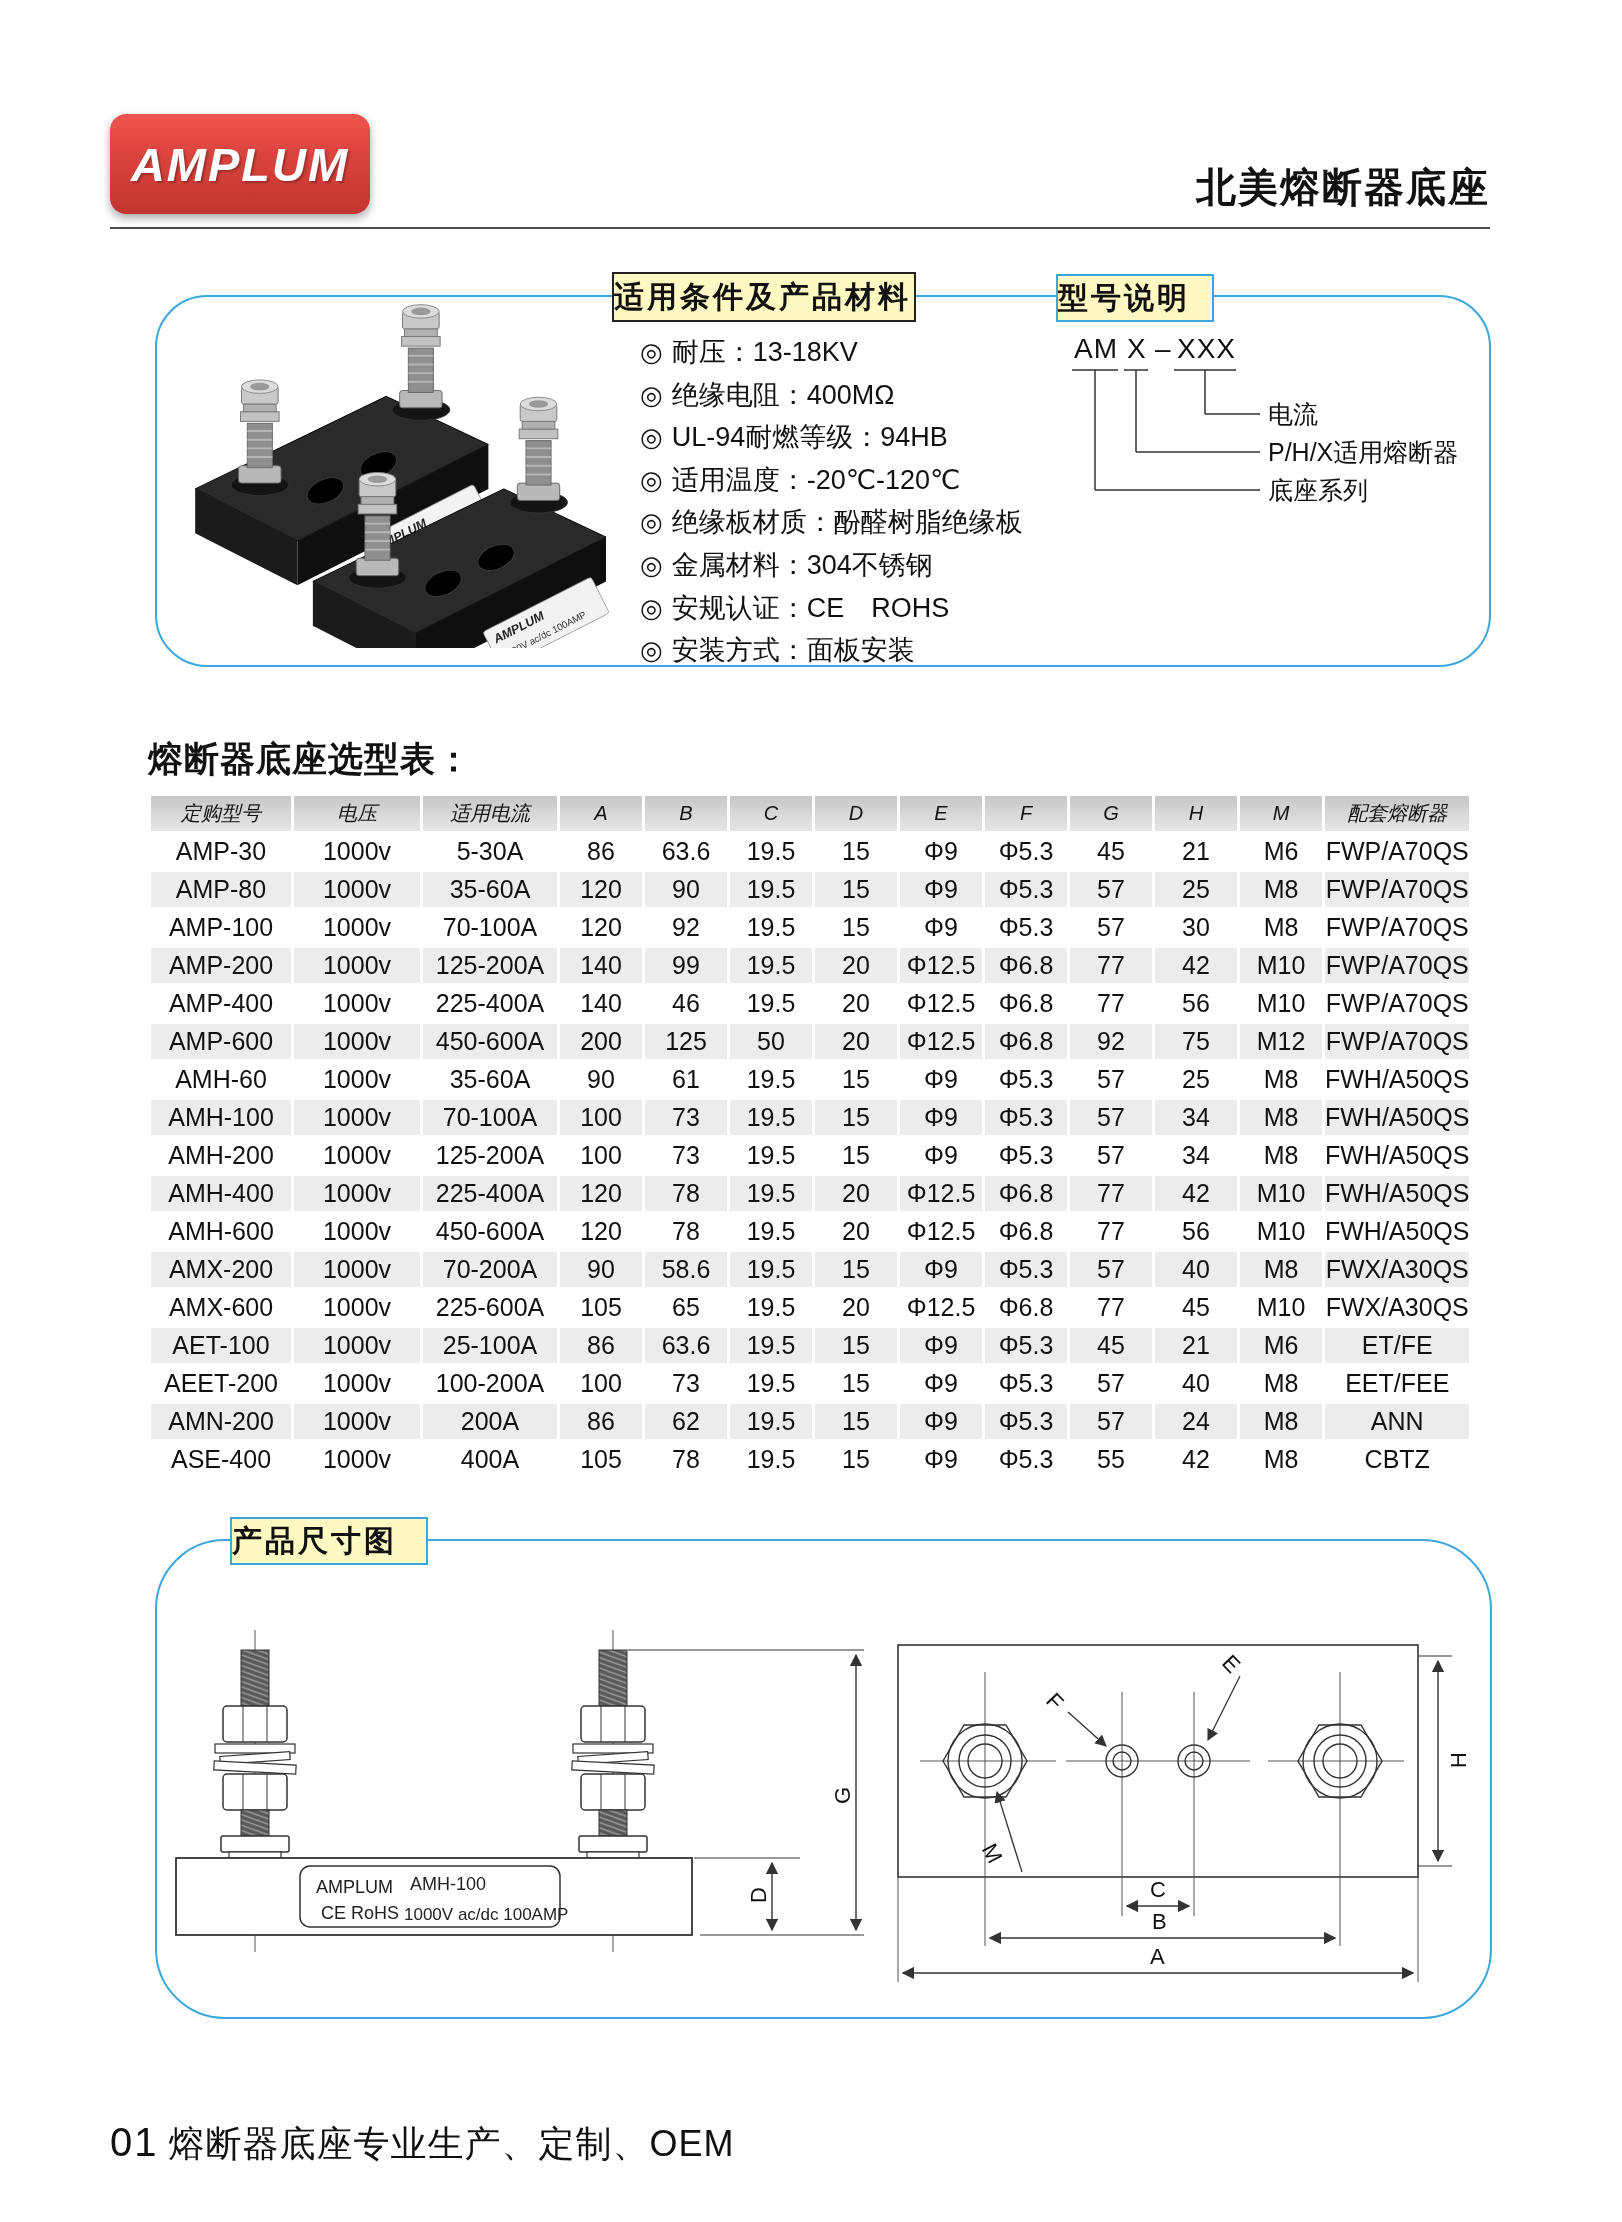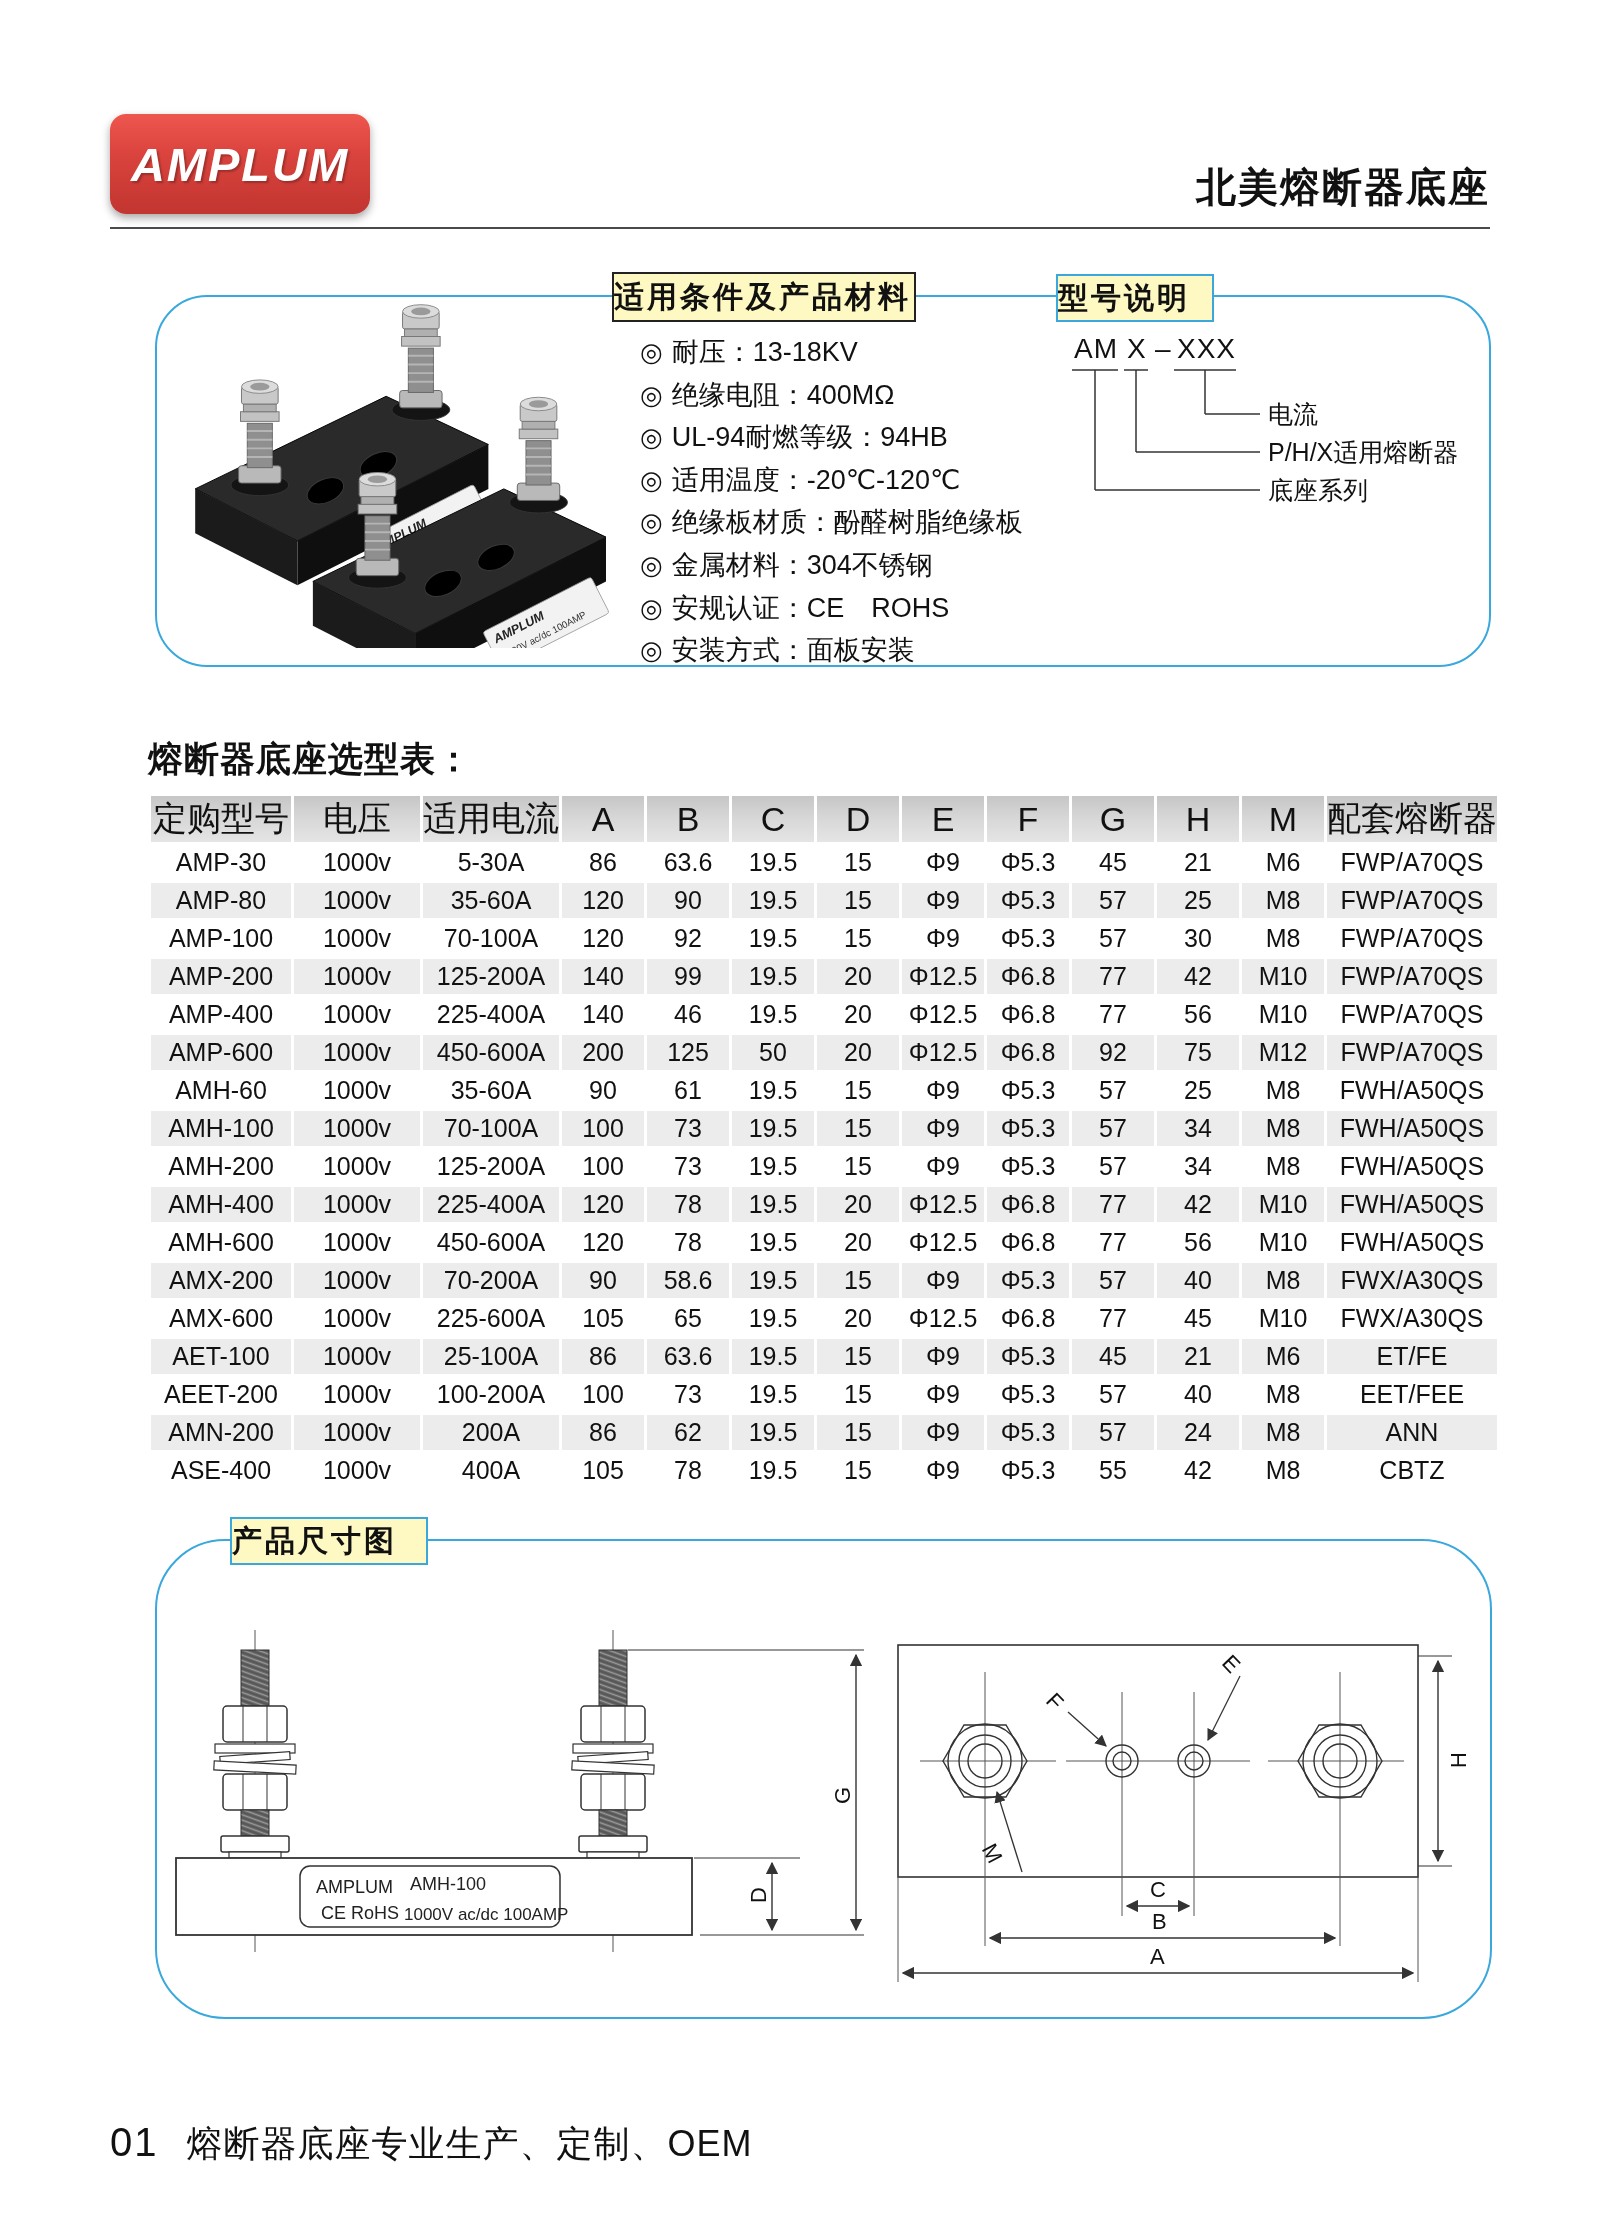--- a/index.html
+++ b/index.html
@@ -35,29 +35,29 @@
   #box-dim{left:230px;top:1517px;width:194px;height:44px}
   
   #cond-list{left:640px;top:338px;margin:0;padding:0;list-style:none}
   #cond-list li{display:flex;align-items:center;gap:9px;font-size:27px;height:28px;margin-bottom:14.6px;white-space:nowrap}
   #cond-list .bullet{font-size:26px;line-height:26px}
   
   #table-title{left:148px;top:736px;font-size:35px;font-weight:600;letter-spacing:1px}
   #sel-table{left:148px;top:793px;border-collapse:separate;border-spacing:3px;table-layout:fixed}
   #sel-table th{
     background:linear-gradient(180deg,#c6c6c6 0%,var(--hdr-grey) 45%,#e5e5e5 100%);
-    font-size:34px;font-weight:500;height:35px;padding:0;text-align:center;white-space:nowrap;
+    font-size:20px;font-weight:500;height:35px;padding:0;text-align:center;white-space:nowrap;font-style:italic;
   }
   #sel-table td{font-size:25px;height:35px;padding:0;text-align:center;white-space:nowrap;background:#fff}
   #sel-table tbody tr:nth-child(even) td{background:var(--row-alt)}
   .cw1{width:140px}.cw2{width:126px}.cw3{width:134px}.cwl{width:82px}.cw13{width:140px}
   
   svg text{font-family:"Liberation Sans","DejaVu Sans",sans-serif}
   
-  #footer{left:110px;top:2120px;display:flex;align-items:baseline;gap:28px}
+  #footer{left:110px;top:2120px;display:flex;align-items:baseline;gap:10px}
   #footer .pageno{font-size:40px;font-weight:500;letter-spacing:2px}
   #footer .slogan{font-size:36px;font-weight:500;letter-spacing:1px}
 </style>
 </head>
 <body style="--accent: #3AA8DC; --logo-top: #EE564E; --logo-bottom: #C23530; --hdr-grey: #D6D6D6; --row-alt: #ECECEC;">
 
 <div class="abs" id="logo">
   <span>AMPLUM</span>
 </div>
 <div class="abs" id="page-title">北美熔断器底座</div>

